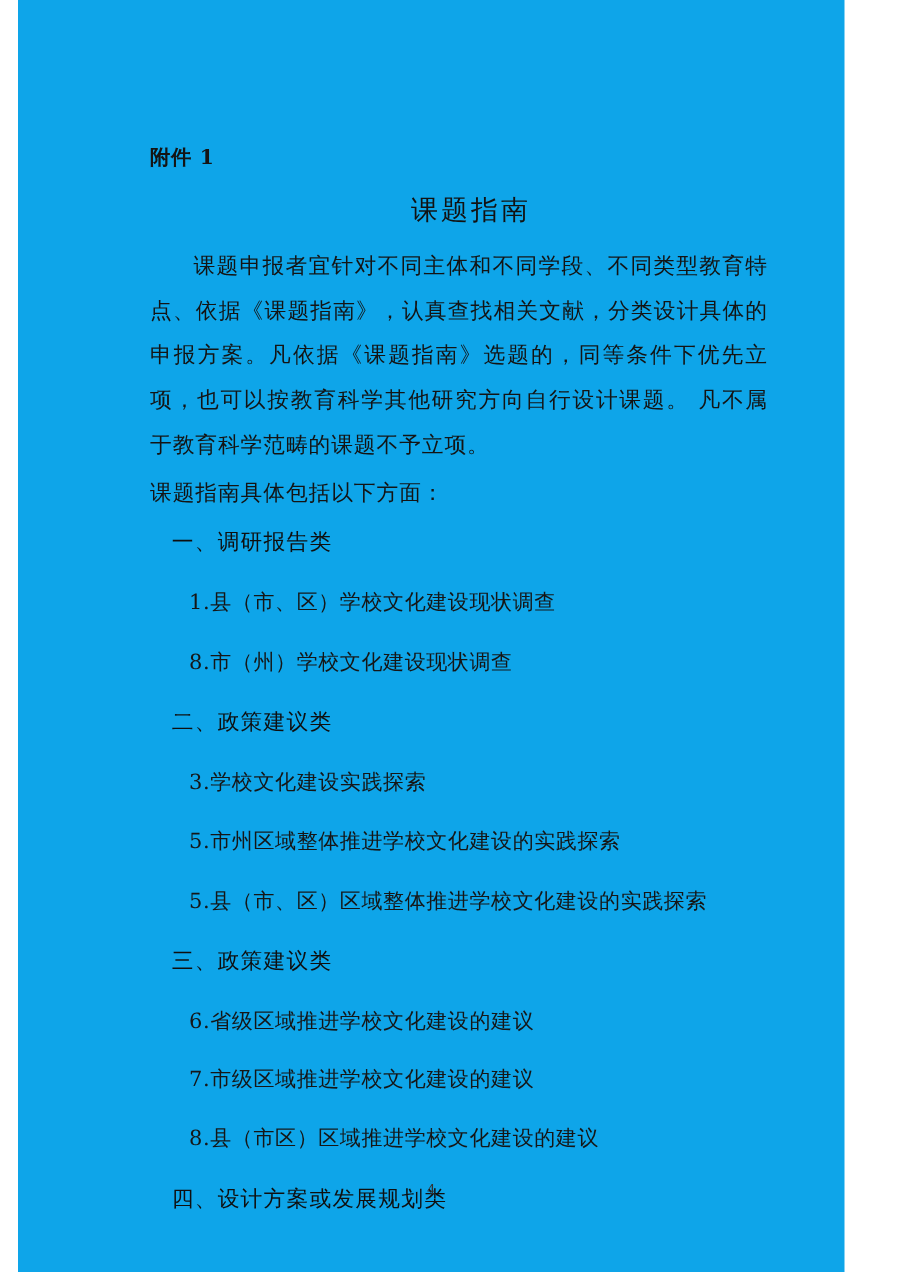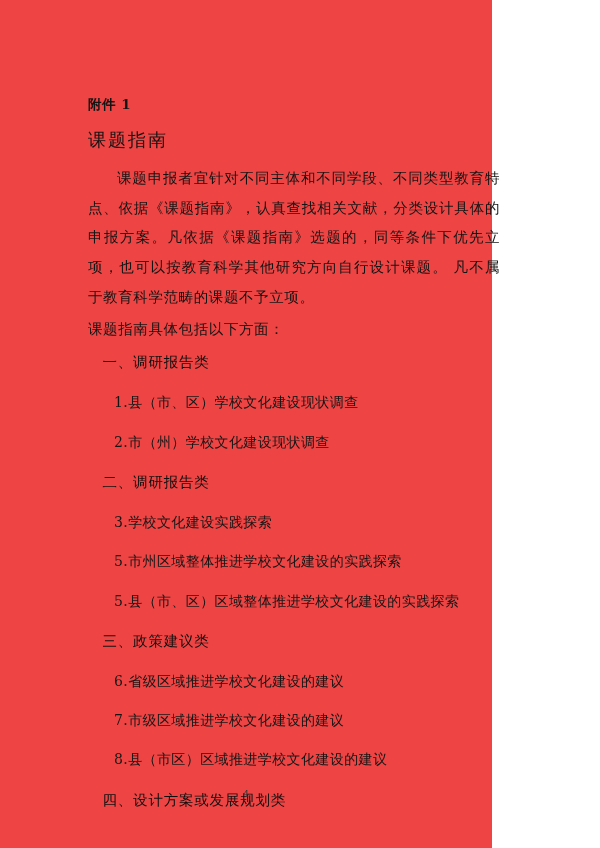--- a/index.html
+++ b/index.html
@@ -10,41 +10,41 @@
   body {
     width: 600px;
     height: 848px;
     font-family: "DejaVu Serif", "Liberation Serif", serif;
     color: #1a1a1a;
     position: relative;
     overflow: hidden;
   }
   .page {
     position: absolute;
-    left: 0; top: 0;
-    width: 492px;
+    left: 12px; top: 0;
+    width: 551px;
     height: 848px;
-    background: #ef4444;
+    background: #0ea5e9;
   }
   .content {
     position: absolute;
     left: 88px;
     top: 96px;
     width: 428px;
   }
   .attachment-label {
     font-size: 13.5px;
     font-weight: bold;
     letter-spacing: 0.5px;
     margin: 0 0 14px 0;
     color: #141414;
   }
   .doc-title {
     font-size: 18px;
-    text-align: left;
+    text-align: center;
     margin: 0 0 12px 0;
     letter-spacing: 2px;
     color: #121212;
     font-weight: normal;
   }
   .body-para {
     font-size: 14.5px;
     line-height: 2.05;
     text-align: justify;
     text-justify: inter-ideograph;
@@ -94,25 +94,25 @@
 
     <h1 class="doc-title">课题指南</h1>
 
     <p class="body-para">课题申报者宜针对不同主体和不同学段、不同类型教育特点、依据《课题指南》，认真查找相关文献，分类设计具体的申报方案。凡依据《课题指南》选题的，同等条件下优先立项，也可以按教育科学其他研究方向自行设计课题。 凡不属于教育科学范畴的课题不予立项。</p>
 
     <p class="body-para no-indent">课题指南具体包括以下方面：</p>
 
     <div>
       <div class="section-heading">一、调研报告类</div>
       <p class="list-item">1.县（市、区）学校文化建设现状调查</p>
-      <p class="list-item">2.市（州）学校文化建设现状调查</p>
+      <p class="list-item">8.市（州）学校文化建设现状调查</p>
     </div>
 
     <div>
-      <div class="section-heading">二、调研报告类</div>
+      <div class="section-heading">二、政策建议类</div>
       <p class="list-item">3.学校文化建设实践探索</p>
       <p class="list-item">5.市州区域整体推进学校文化建设的实践探索</p>
       <p class="list-item">5.县（市、区）区域整体推进学校文化建设的实践探索</p>
     </div>
 
     <div>
       <div class="section-heading">三、政策建议类</div>
       <p class="list-item">6.省级区域推进学校文化建设的建议</p>
       <p class="list-item">7.市级区域推进学校文化建设的建议</p>
       <p class="list-item">8.县（市区）区域推进学校文化建设的建议</p>

